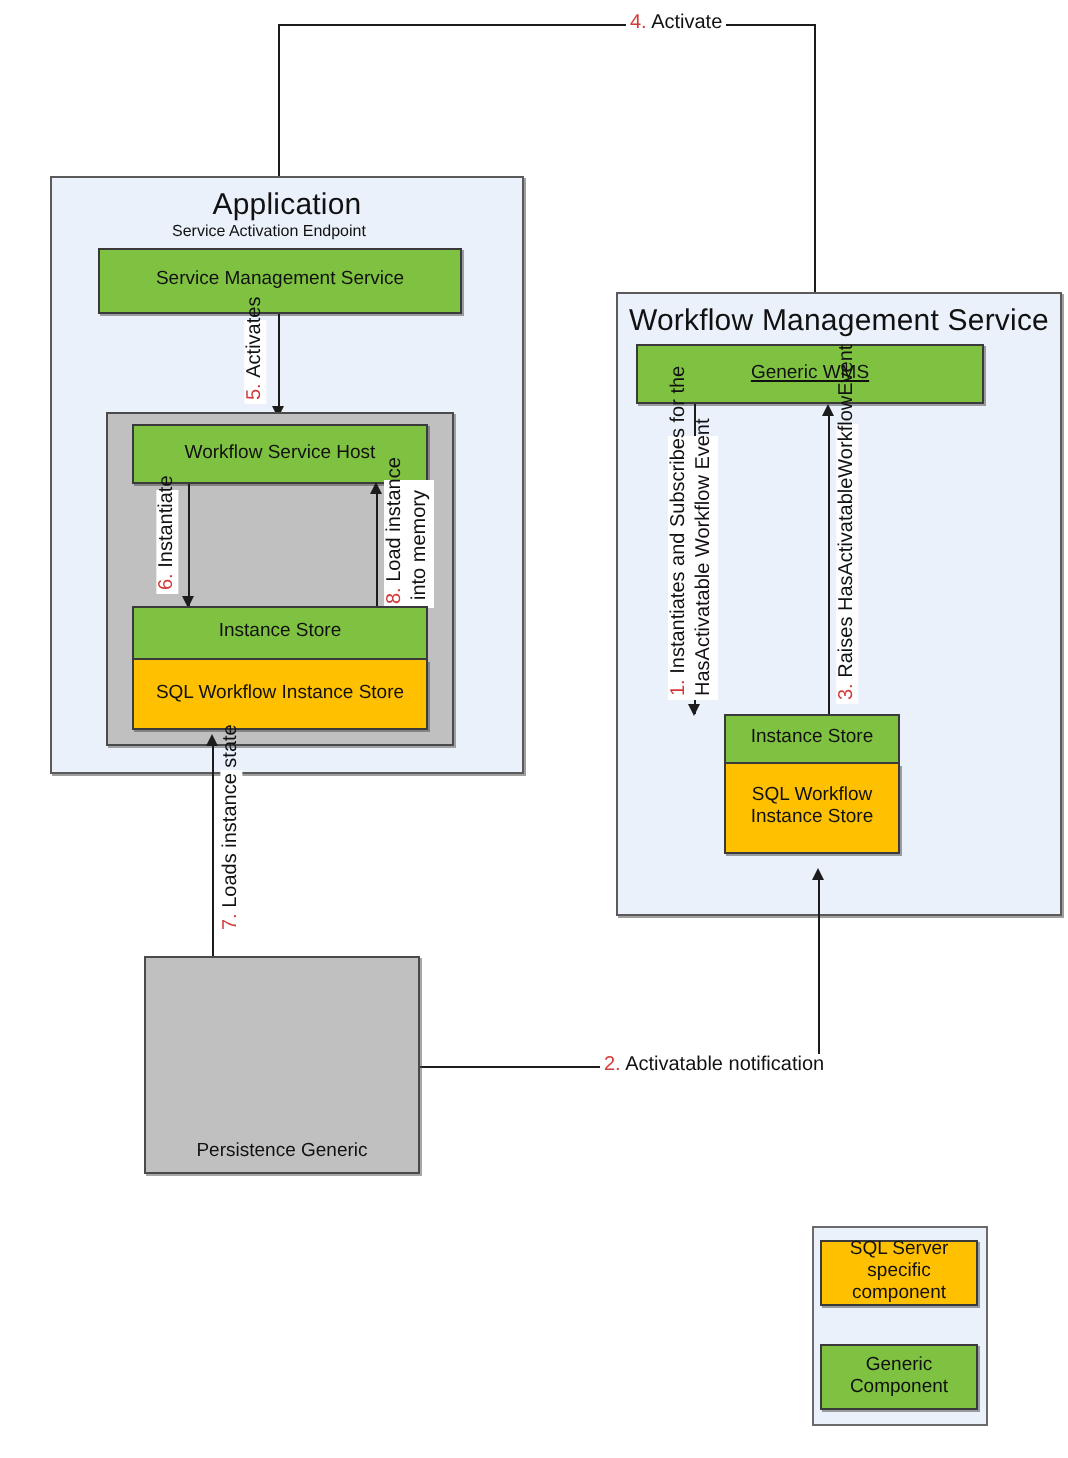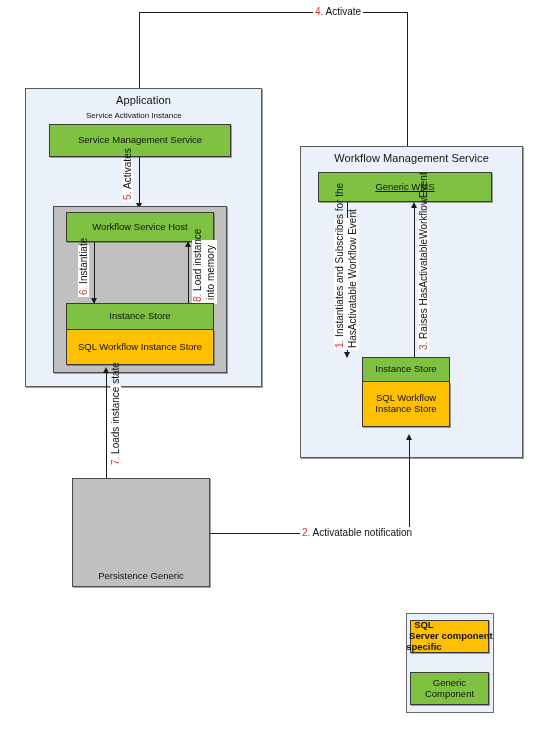--- a/index.html
+++ b/index.html
@@ -19,21 +19,21 @@
   
   .panel{
     background:#eaf1fb;
     border:1px solid #5a5a5a;
     box-shadow:1px 1px 0 rgba(80,80,80,.55);
   }
   .panel-title{
     position:absolute;
     left:0;right:0;top:5px;
     text-align:center;
-    font-size:11px;
+    font-size:15px;
     color:#111;
     letter-spacing:.1px;
   }
 
   
   .greybox{
     background:#c0c0c0;
     border:1px solid #4a4a4a;
     box-shadow:1px 1px 0 rgba(80,80,80,.5);
   }
@@ -114,21 +114,21 @@
   <div class="abs arrow-down" style="left:136px;top:103px;"></div>
   <div class="abs lbl lbl-h" style="left:313px;top:6px;">
     <span class="num">4.</span>
     <span>Activate</span>
   </div>
 
   <div class="abs panel" style="left:25px;top:88px;width:237px;height:299px;">
     <div class="panel-title">Application</div>
   </div>
 
-  <div class="abs plain" style="left:86px;top:111px;">Service Activation Instance</div>
+  <div class="abs plain" style="left:86px;top:111px;">Service Activation Endpoint</div>
 
   <div class="abs node green" style="left:49px;top:124px;width:182px;height:33px;">Service Management Service</div>
 
   <div class="abs vline" style="left:139px;top:157px;height:49px;"></div>
   <div class="abs arrow-down" style="left:136px;top:203px;"></div>
   <div class="abs lbl lbl-v" style="left:122px;top:160px;height:42px;">
     <span class="num">5.</span>
     <span>Activates</span>
   </div>
 
@@ -154,21 +154,21 @@
   <div class="abs node green stack-top" style="left:66px;top:303px;width:148px;height:27px;">Instance Store</div>
   <div class="abs node yellow stack-bottom" style="left:66px;top:330px;width:148px;height:35px;">SQL Workflow Instance Store</div>
 
   <div class="abs vline" style="left:106px;top:372px;height:107px;"></div>
   <div class="abs arrow-up" style="left:103px;top:367px;"></div>
   <div class="abs lbl lbl-v" style="left:110px;top:385px;height:82px;">
     <span class="num">7.</span>
     <span>Loads instance state</span>
   </div>
 
-  <div class="abs panel" style="left:300px;top:146px;width:223px;height:312px;">
+  <div class="abs panel" style="left:308px;top:146px;width:223px;height:312px;">
     <div class="panel-title">Workflow Management Service</div>
   </div>
 
   <div class="abs node green" style="left:318px;top:172px;width:174px;height:30px;text-decoration:underline;">Generic WMS</div>
 
   <div class="abs vline" style="left:347px;top:202px;height:155px;"></div>
   <div class="abs arrow-down" style="left:344px;top:352px;"></div>
   <div class="abs lbl lbl-v two" style="left:334px;top:218px;height:132px;">
     <span class="num">1.</span>
     <span>Instantiates and Subscribes for the</span><br>
@@ -194,19 +194,19 @@
   <div class="abs lbl lbl-h" style="left:300px;top:527px;">
     <span class="num">2.</span>
     <span>Activatable notification</span>
   </div>
 
   <div class="abs greybox" style="left:72px;top:478px;width:138px;height:109px;">
     <div class="greybox-label">Persistence Generic</div>
   </div>
 
   <div class="abs legend" style="left:406px;top:613px;width:88px;height:100px;"></div>
-  <div class="abs node yellow" style="left:410px;top:620px;width:79px;height:33px;flex-direction:row;font-weight:bold;">
+  <div class="abs node yellow" style="left:410px;top:620px;width:79px;height:33px;flex-direction:column;">
     <span>SQL Server specific</span>
     <span>component</span>
   </div>
   <div class="abs node green" style="left:410px;top:672px;width:79px;height:33px;">Generic Component</div>
 
 </div>
 
 </body></html>

